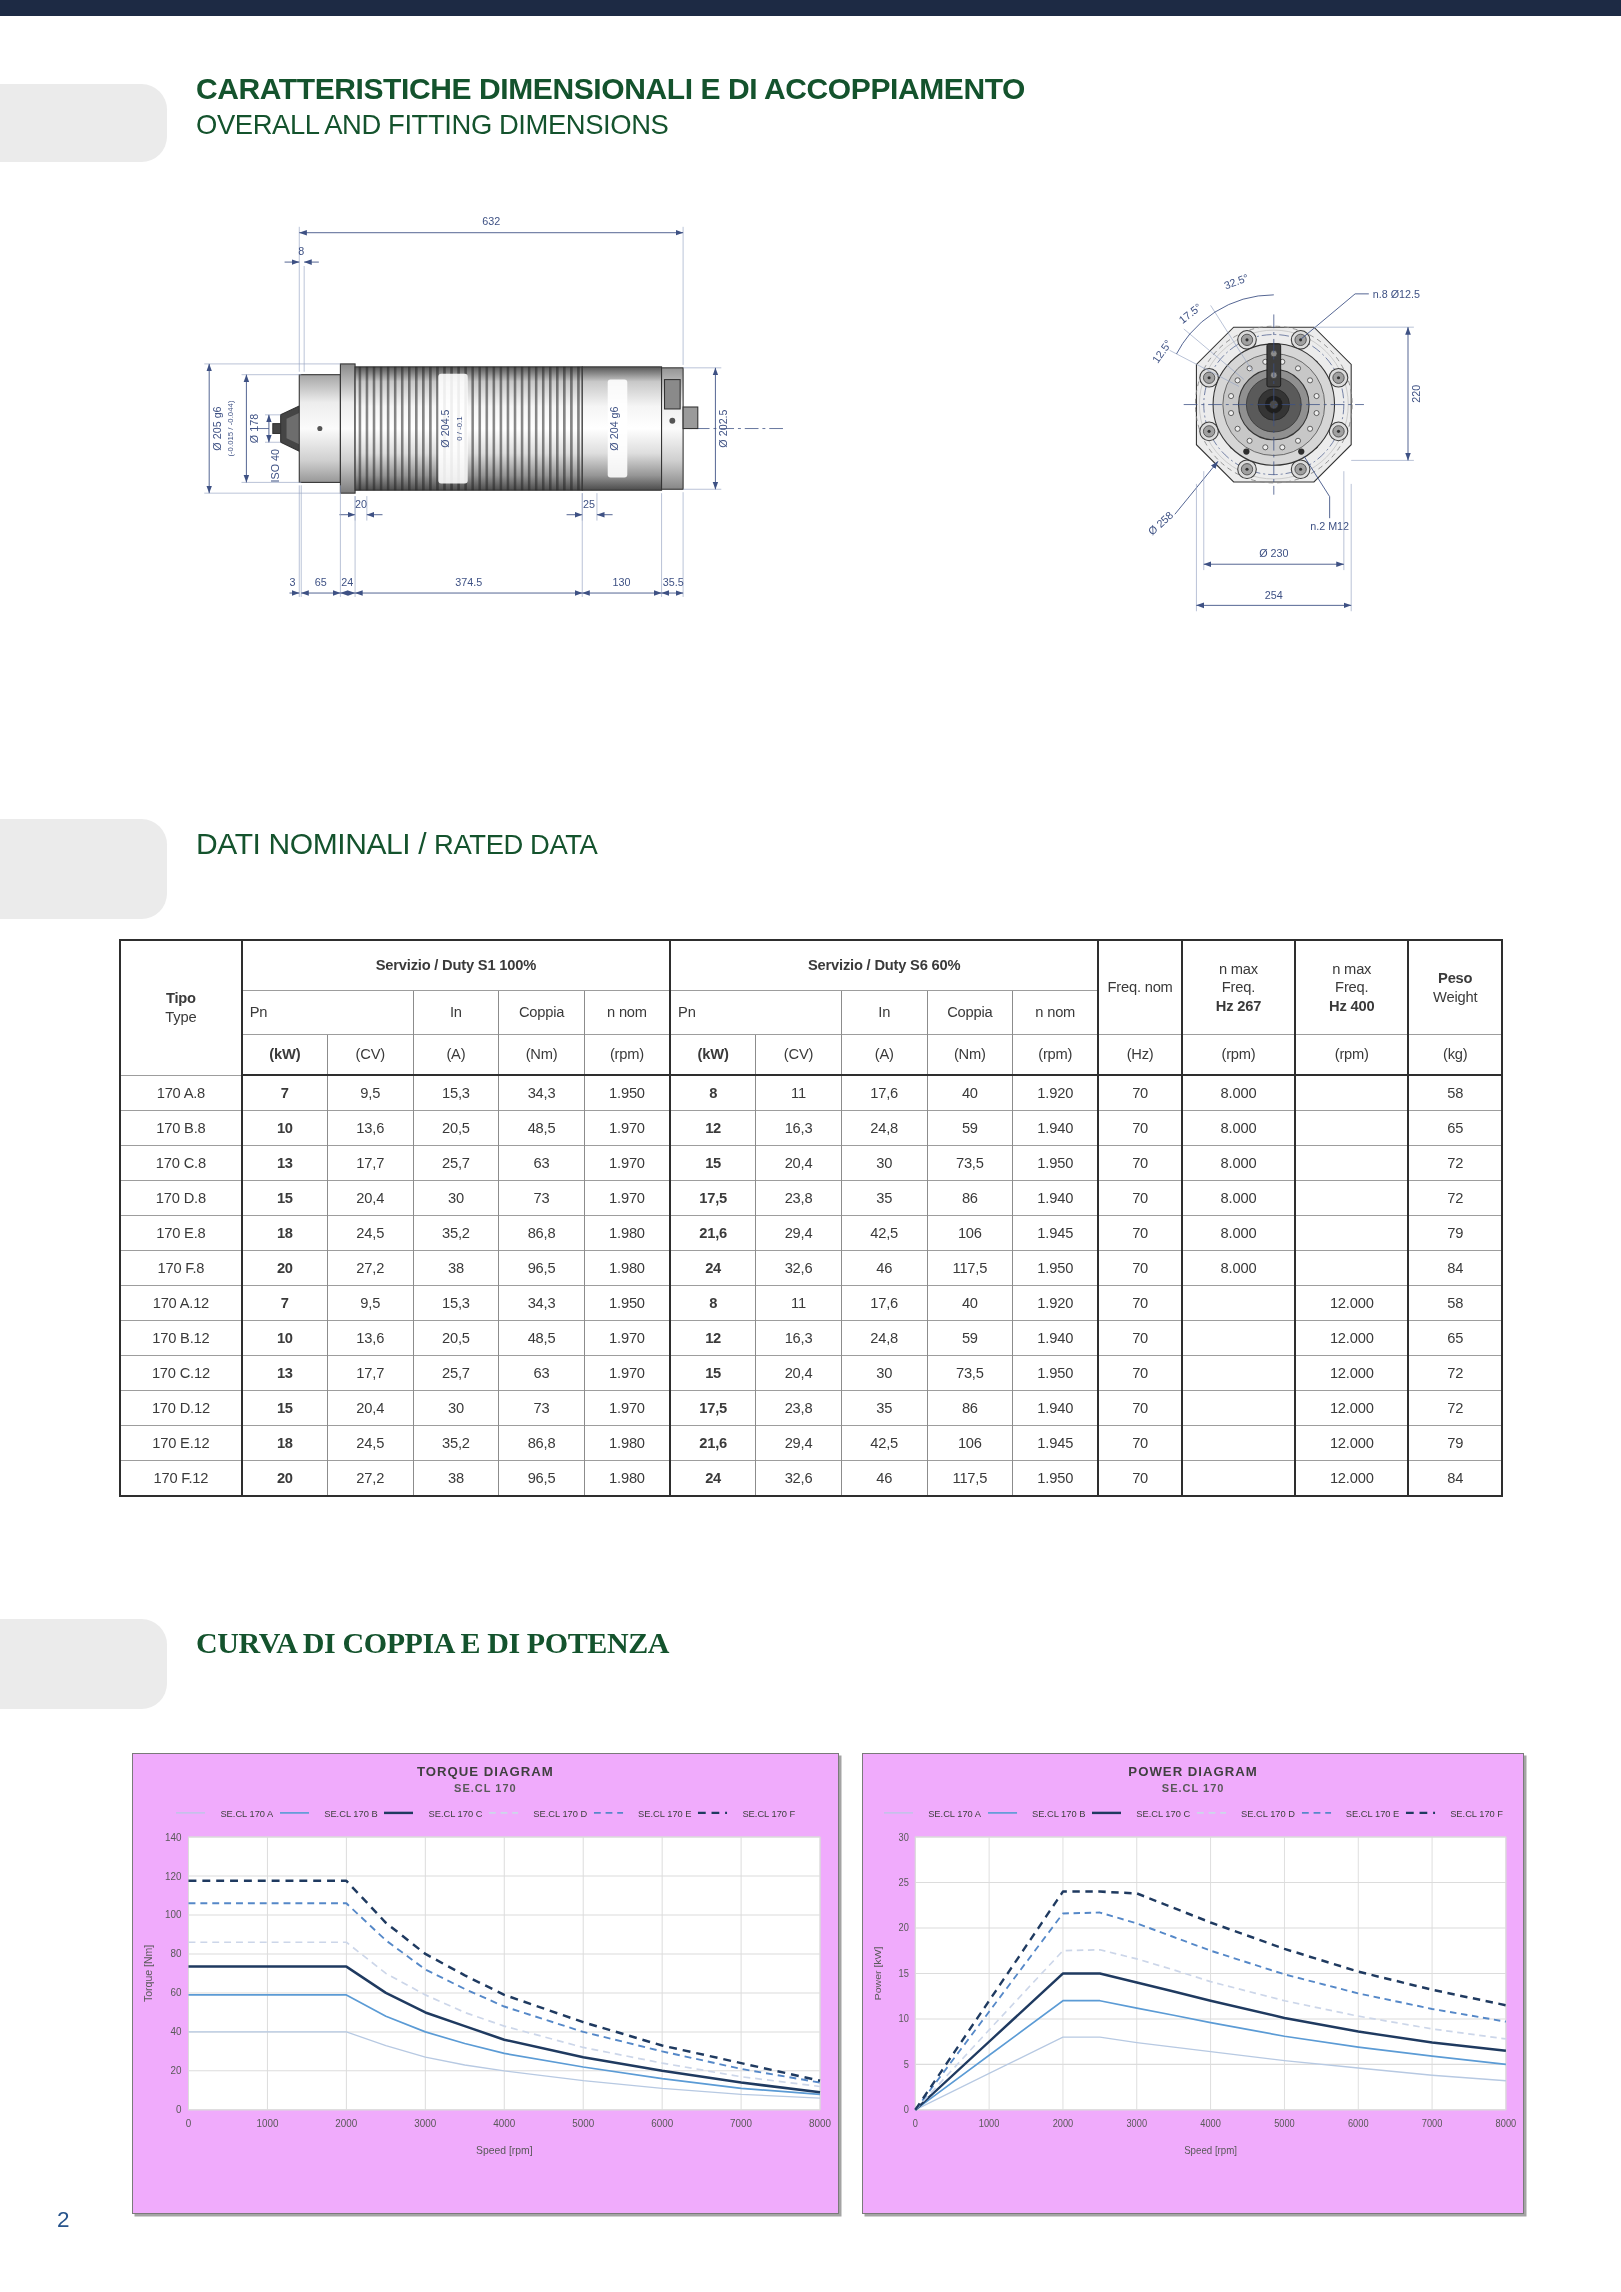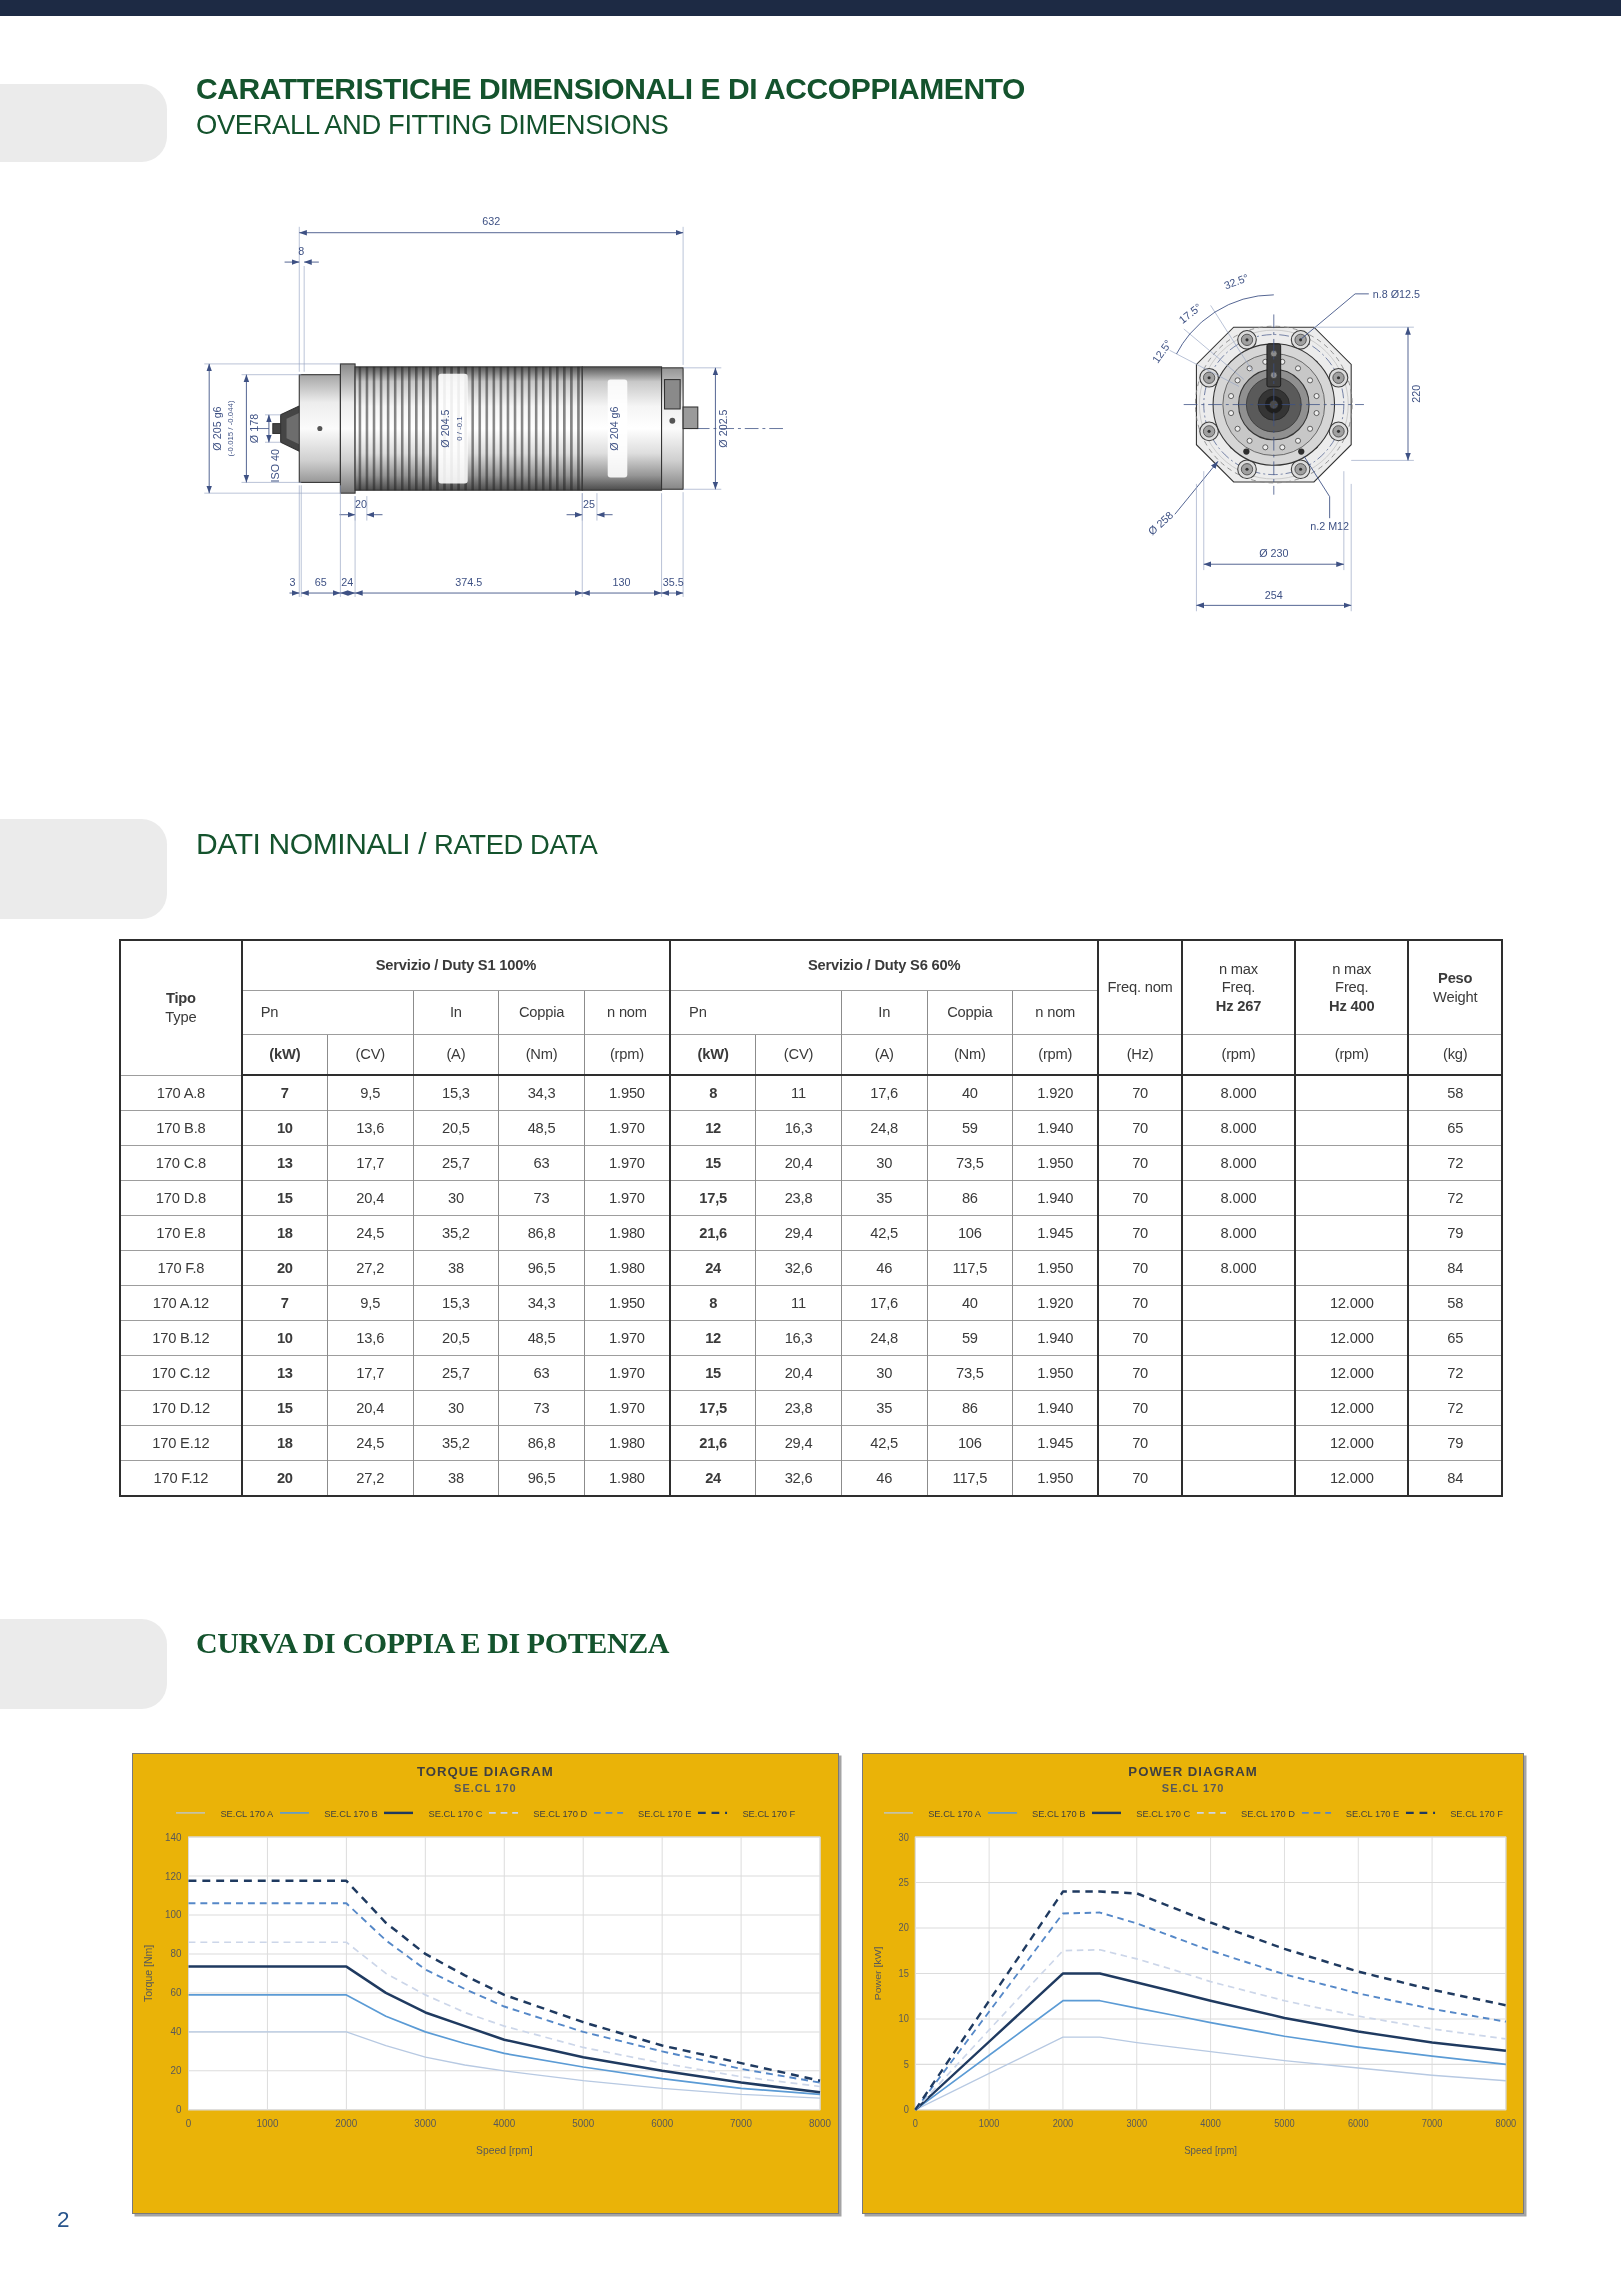--- a/index.html
+++ b/index.html
@@ -31,25 +31,25 @@
     font-size:14.7px;color:#3a3a3a;background:#fff;border:2.5px solid #2e2e2e;}
   table.data th,table.data td{border-left:1px solid #8c8c8c;border-top:1px solid #9d9d9d;text-align:center;
     font-weight:400;padding:0 2px;letter-spacing:-0.2px;}
   table.data th{line-height:1.25;}
   table.data .g{border-left:2.5px solid #2e2e2e;}
   table.data .b{font-weight:bold;}
   table.data tr.hr1 th{height:49px;}
   table.data tr.hr2 th{height:43px;}
   table.data tr.hr3 th{height:39px;border-bottom:2.5px solid #2e2e2e;}
   table.data td{height:34px;}
-  table.data .pn{text-align:left;padding-left:18px;}
+  table.data .pn{text-align:left;padding-left:7px;}
   col.ctipo{width:8.6%;} col.cduty{width:6.05%;} col.cfreq{width:5.9%;} col.cnmax{width:8.0%;} col.cpeso{width:6.6%;}
   
   .charts{position:absolute;left:132px;top:1753px;width:1392px;display:flex;gap:23.5px;}
-  .panel{background:#eab308;border:1.5px solid #7a7a7a;box-shadow:2.5px 2.5px 0 rgba(90,90,90,.55);
+  .panel{background:#f0abfc;border:1.5px solid #7a7a7a;box-shadow:2.5px 2.5px 0 rgba(90,90,90,.55);
     box-sizing:border-box;padding:9.8px 5.9px 3.9px 5.9px;height:461px;}
   .panel.p1{width:708px;} .panel.p2{width:663px;}
   .ctitle{text-align:center;font-size:13.2px;font-weight:bold;color:#404040;letter-spacing:1px;}
   .csub{text-align:center;font-size:11px;font-weight:bold;color:#595959;letter-spacing:1px;margin-top:2.9px;}
   .legend{display:flex;justify-content:center;align-items:center;gap:5.9px;margin:15.7px 0 9.8px 0;flex-wrap:nowrap;}
   .lg-item{display:inline-flex;align-items:flex-start;gap:14px;font-size:9.3px;color:#404040;white-space:nowrap;}
   .panel svg.plot{width:100%;height:333px;display:block;}
   .panel text.tick{font-family:"Liberation Sans",sans-serif;font-size:10px;fill:#595959;}
   .panel text.axis-label{font-family:"Liberation Sans",sans-serif;font-size:10.5px;fill:#595959;}
   .pagenum{position:absolute;left:57px;top:2207px;font-size:22.5px;color:#27548c;}

